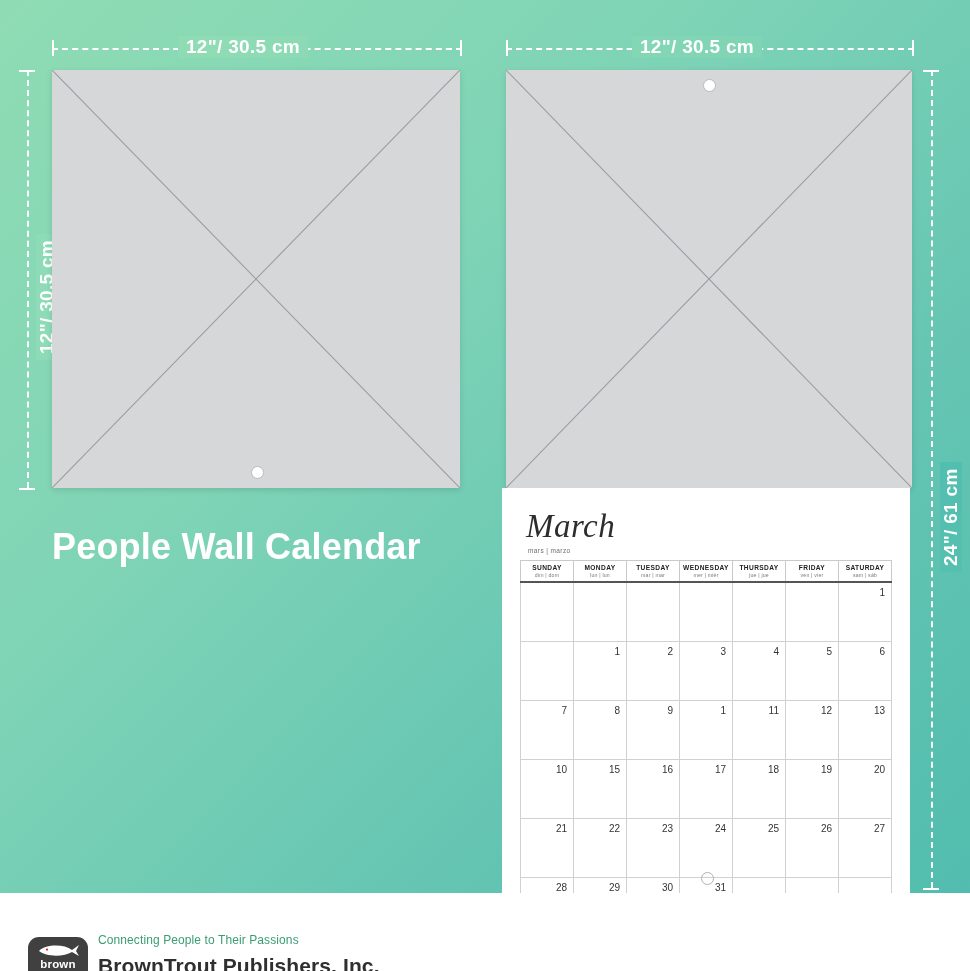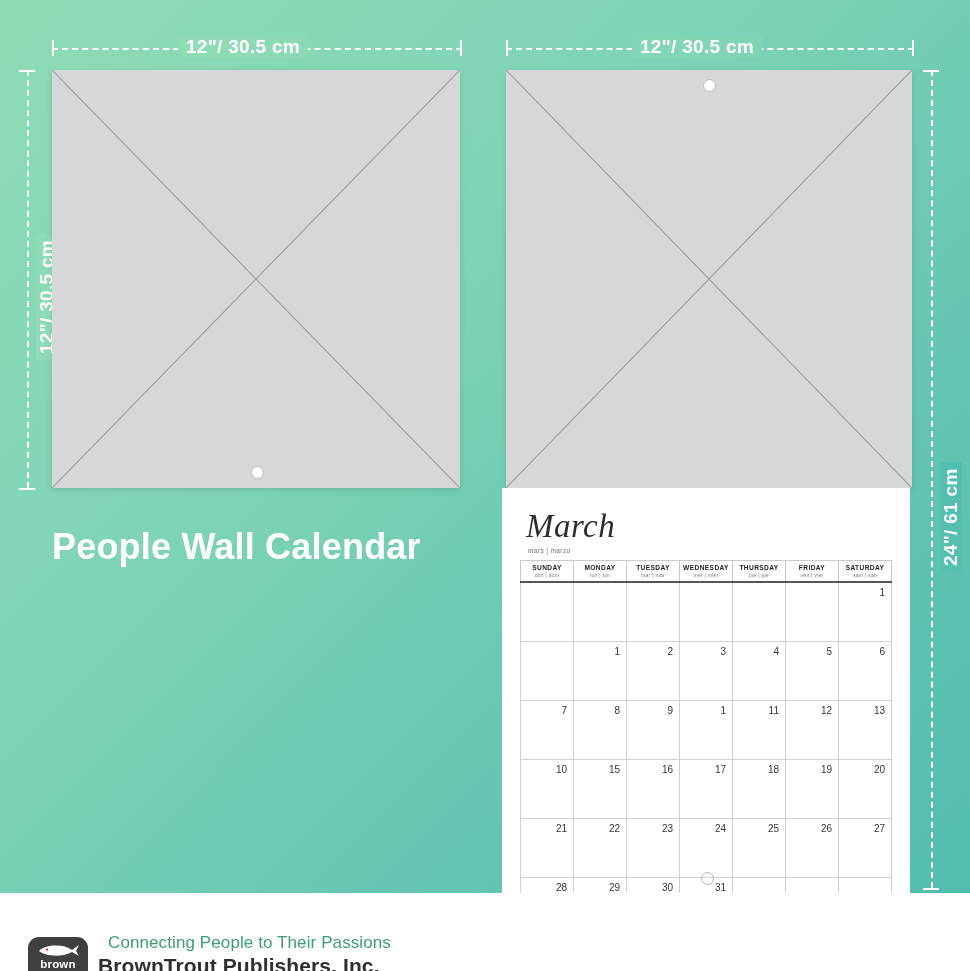--- a/index.html
+++ b/index.html
@@ -187,24 +187,23 @@
     font-size: 21px;
     font-weight: 700;
     color: #2f2f2f;
     letter-spacing: 0.1px;
     margin-top: 47px;
   }
   .pub-tag {
     position: absolute;
     left: 98px;
     top: 40px;
-    font-size: 17px;
+    font-size: 12px;
     color: #3b9d74;
     letter-spacing: 0.1px;
-    margin-left: 10px;
   }
   .fineprint {
     position: absolute;
     left: 98px;
     top: 58px;
     font-size: 7.5px;
     color: #9a9a9a;
     line-height: 9.5px;
   }
 </style>

